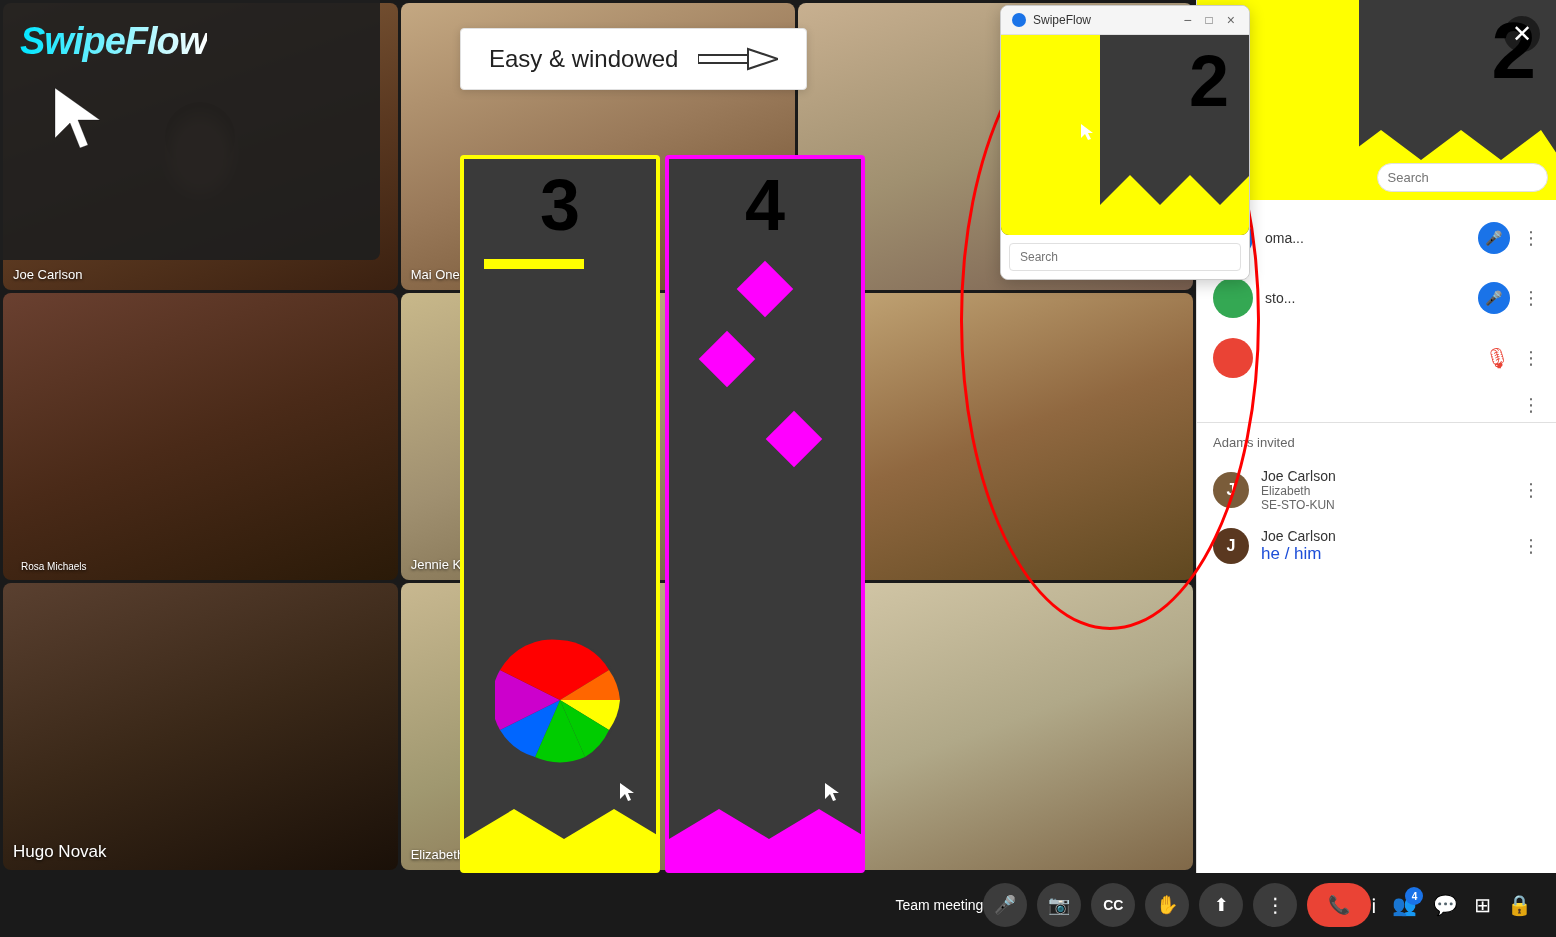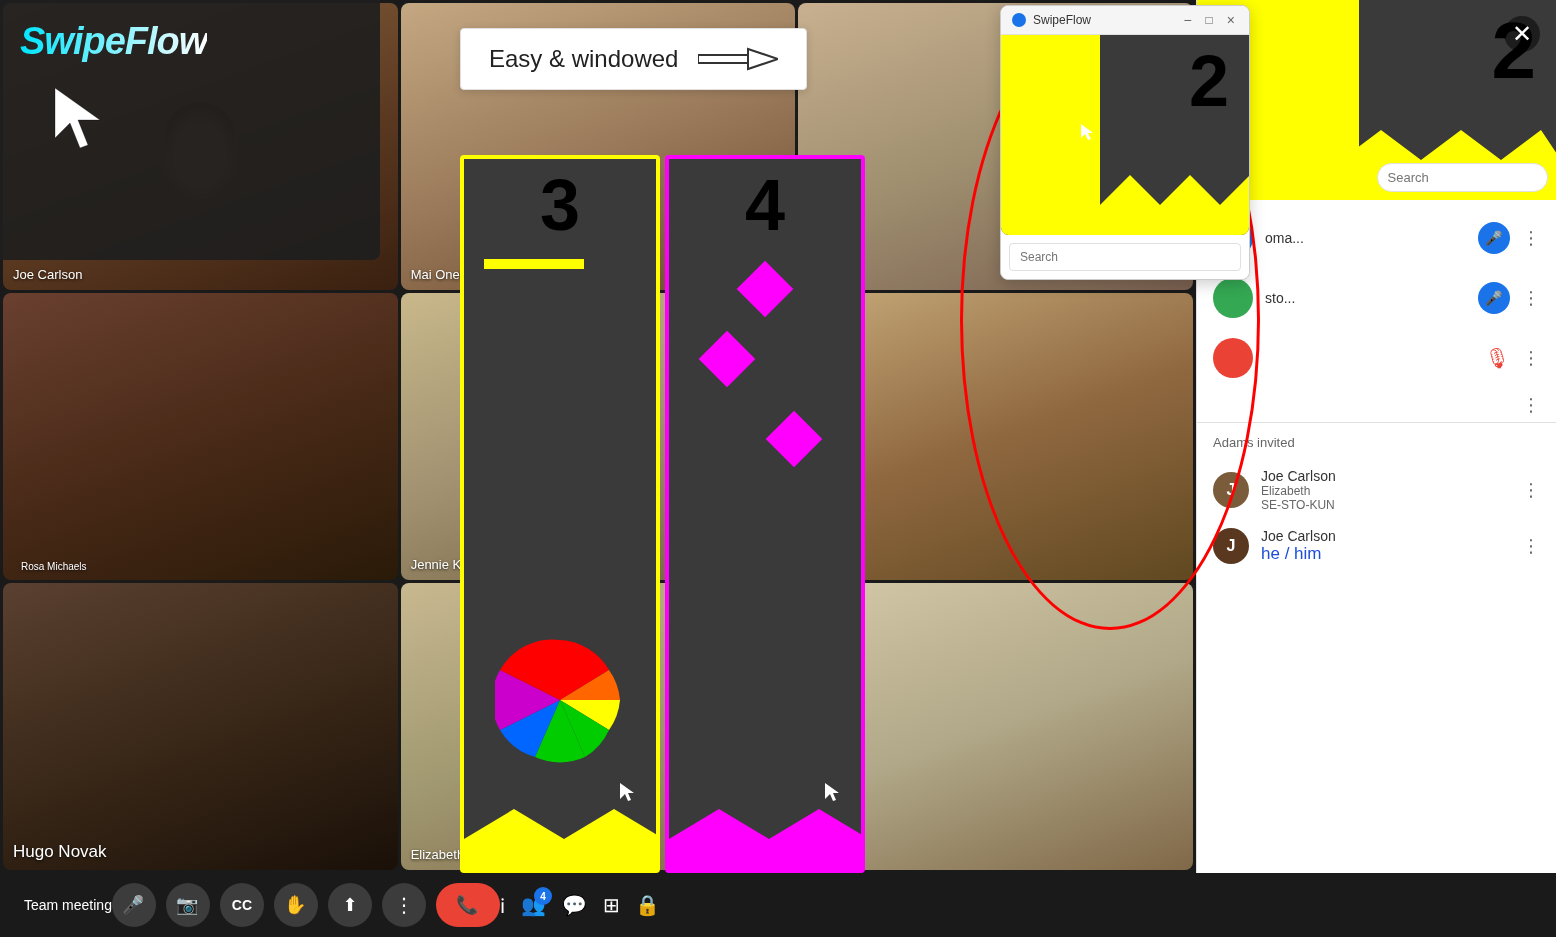--- a/index.html
+++ b/index.html
@@ -235,21 +235,21 @@
           <div style="flex:1;">
             <div style="font-size:14px;color:#333;">Joe Carlson</div>
             <div style="font-size:17px;color:#1d4ed8;">he / him</div>
           </div>
           <button style="background:none;border:none;cursor:pointer;color:#666;font-size:18px;">⋮</button>
         </div>
       </div>
     </div>
   </div>
 
-  <div style="position:absolute;bottom:0;left:0;right:0;height:64px;background:#1a1a1a;display:flex;align-items:center;justify-content:flex-start;padding:0 24px;z-index:20;">
+  <div style="position:absolute;bottom:0;left:0;right:0;height:64px;background:#1a1a1a;display:flex;align-items:center;justify-content:flex-end;padding:0 24px;z-index:20;">
 
     <div>
       <span style="color:white;font-size:14px;font-weight:500;">Team meeting</span>
     </div>
 
     <div style="display:flex;align-items:center;gap:10px;">
       <button style="width:44px;height:44px;border-radius:50%;background:#3c3c3c;border:none;cursor:pointer;color:white;font-size:18px;display:flex;align-items:center;justify-content:center;">
         <span>🎤</span>
       </button>
       <button style="width:44px;height:44px;border-radius:50%;background:#3c3c3c;border:none;cursor:pointer;color:white;font-size:18px;display:flex;align-items:center;justify-content:center;">

